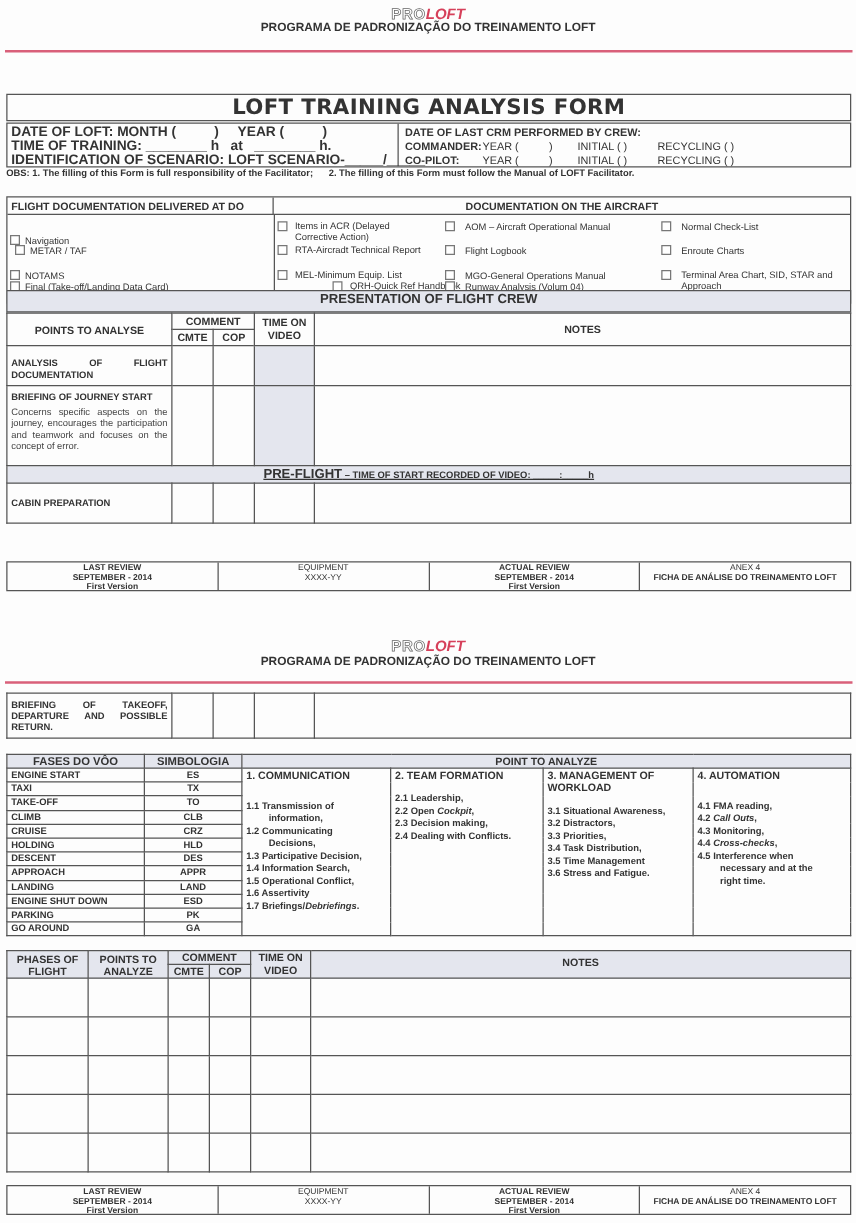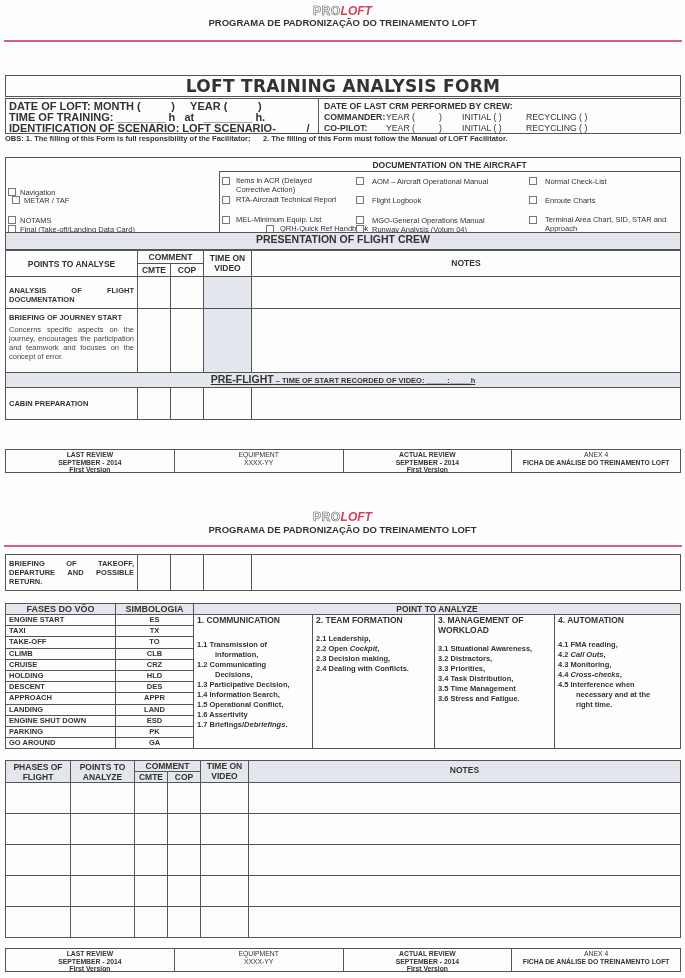--- a/index.html
+++ b/index.html
@@ -74,20 +74,21 @@
       <span style="width:62px;font-weight:bold">CO-PILOT:</span>
       <span style="width:76px;white-space:pre">YEAR (          )</span>
       <span style="width:64px">INITIAL (  )</span>
       <span>RECYCLING (   )</span>
     </div>
   </div>
 </div>
 <div class="abs obs" style="white-space:pre">OBS: 1. The filling of this Form is full responsibility of the Facilitator;      2. The filling of this Form must follow the Manual of LOFT Facilitator.</div>
 
 <div class="abs box doc-box">
+  <div class="doc-head" style="left:0;width:213px;border-right:1px solid #555;padding-left:3px;">FLIGHT DOCUMENTATION DELIVERED AT  DO</div>
   <div class="doc-head" style="left:213px;right:0;text-align:center;">DOCUMENTATION ON THE AIRCRAFT</div>
   <div style="position:absolute;left:213px;top:14px;bottom:0;border-left:1px solid #555;"></div>
 
   <div class="doc-item" style="left:2px;top:19px;margin-top:11px;"><span class="chk"></span><span>Navigation</span></div>
   <div class="doc-item" style="left:6px;top:38px;"><span class="chk"></span><span>METAR / TAF</span></div>
   <div class="doc-item" style="left:2px;top:58px;"><span class="chk"></span><span>NOTAMS</span></div>
   <div class="doc-item" style="left:2px;top:67px;"><span class="chk"></span><span>Final (Take-off/Landing Data Card)</span></div>
 
   <div class="doc-item" style="left:216px;top:19px;width:120px;padding-left:14px;"><span class="chk" style="position:absolute;left:0;top:0"></span><span>Items in ACR (Delayed Corrective Action)</span></div>
   <div class="doc-item" style="left:216px;top:38px;width:120px;padding-left:14px;"><span class="chk" style="position:absolute;left:0;top:0"></span><span>RTA-Aircradt Technical Report</span></div>

